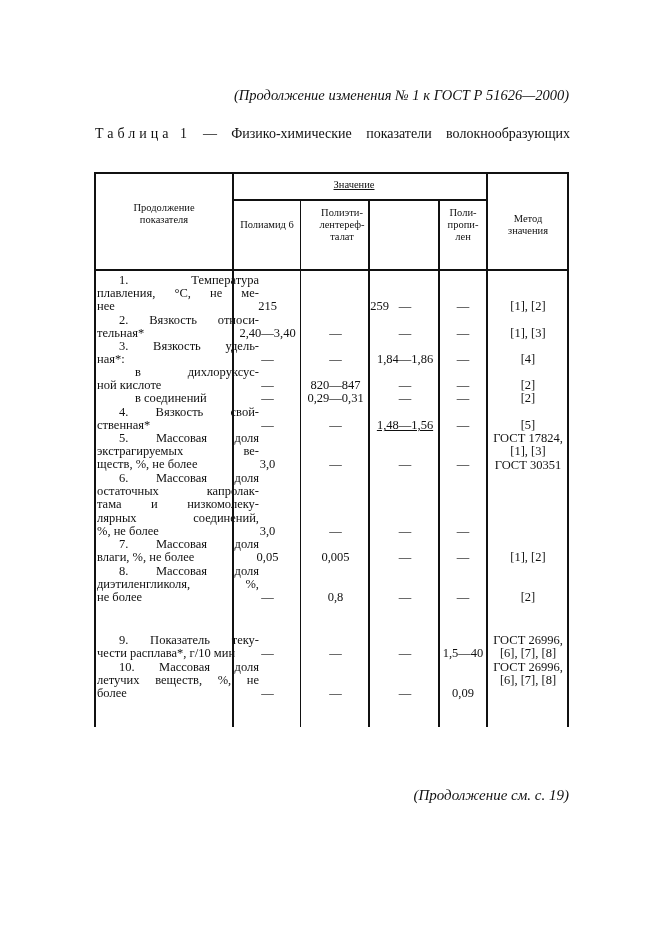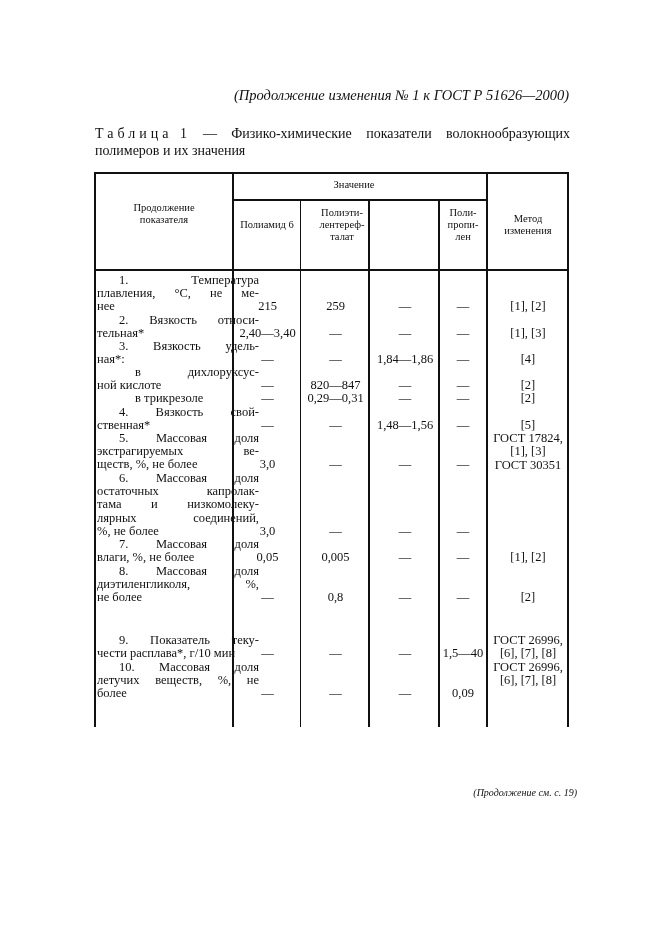--- a/index.html
+++ b/index.html
@@ -3,22 +3,22 @@
 <meta charset="utf-8">
 <style>
   html, body { margin: 0; padding: 0; background: #ffffff; }
   body { width: 661px; height: 935px; position: relative; overflow: hidden;
          font-family: "Liberation Serif", "DejaVu Serif", serif; color: #111; }
   .continuation-top { position: absolute; left: 0; top: 87px; width: 569px; text-align: right;
          font-style: italic; font-size: 14.5px; }
   .caption { position: absolute; left: 95px; top: 125px; width: 475px; font-size: 14px; line-height: 17px; }
   .caption .spaced { letter-spacing: 4px; }
   .cap-line1 { display: flex; justify-content: space-between; }
-  .continuation-bottom { position: absolute; left: 8px; top: 787px; width: 569px; text-align: right;
-         font-style: italic; font-size: 10px; }
+  .continuation-bottom { position: absolute; left: 0; top: 787px; width: 569px; text-align: right;
+         font-style: italic; font-size: 15px; }
 
   .tbl { position: absolute; left: 94px; top: 172px; width: 475px; height: 555px; }
   .vl { position: absolute; top: 0; width: 2px; background: #111; height: 555px; }
   .hl { position: absolute; height: 1.5px; background: #111; }
   .hdr { position: absolute; font-size: 10.5px; line-height: 12px; text-align: center; }
   .hdr.l { text-align: left; }
 
   .row { position: absolute; left: 0; width: 475px; }
   .name { position: absolute; left: 3px; width: 162px; font-size: 12.5px; line-height: 13.2px; text-align: justify; }
   .name .ln { display: block; }
@@ -34,61 +34,60 @@
 </head>
 <body>
 
 <div class="continuation-top">(Продолжение изменения № 1 к ГОСТ Р 51626—2000)</div>
 
 <div class="caption">
   <div class="cap-line1">
     <span class="spaced">Таблица 1</span>
     <span style="flex:1; margin-left:12px; text-align-last: justify; text-align: justify;">— Физико-химические показатели волокнообразующих</span>
   </div>
-  <div>полимеров и их значения</div>
 </div>
 
 <div class="tbl">
 
   <div class="vl" style="left:0;"></div>
   <div class="vl" style="left:138px;"></div>
   <div class="vl" style="left:206px; top:27px; height:528px; width:1px;"></div>
   <div class="vl" style="left:274px; top:27px; height:528px;"></div>
   <div class="vl" style="left:344px; top:27px; height:528px;"></div>
   <div class="vl" style="left:392px;"></div>
   <div class="vl" style="left:473px;"></div>
 
   <div class="hl" style="left:0; top:0; width:475px;"></div>
   <div class="hl" style="left:138px; top:27px; width:256px;"></div>
   <div class="hl" style="left:0; top:97px; width:475px;"></div>
 
   <div class="hdr" style="left:30px; top:30px; width:80px;">Продолжение показателя</div>
-  <div class="hdr" style="left:140px; top:7px; width:240px;">Значение</div>
-  <div class="hdr" style="left:405px; top:41px; width:58px;">Метод изменения</div>
+  <div class="hdr" style="left:140px; top:7px; width:240px;text-decoration:underline;">Значение</div>
+  <div class="hdr" style="left:405px; top:41px; width:58px;">Метод значения</div>
   <div class="hdr" style="left:140px; top:47px; width:66px;"><span>Полиамид 6</span></div>
   <div class="hdr" style="left:208px; top:35px; width:80px;">
     <div>Полиэти-</div>
     <div>лентереф-</div>
     <div>талат</div>
   </div>
   <div class="hdr" style="left:346px; top:35px; width:46px;">
     <div>Поли-</div>
     <div>пропи-</div>
     <div>лен</div>
   </div>
 
   <div id="rows">
       <div class="row" style="top: 102px;">
         <div class="name">
           <span class="ln ind just">1.  Температура</span>
           <span class="ln just">плавления, °С, не ме-</span>
           <span class="ln">нее</span>
         </div>
         <div class="cell c1" style="top: 26.4px;">215</div>
-        <div class="cell c2" style="top: 26.4px;">259</div>
+        <div class="cell c2" style="top: 26.4px; margin-left: 44px;">259</div>
         <div class="cell c3" style="top: 26.4px;">—</div>
         <div class="cell c4" style="top: 26.4px;">—</div>
         <div class="cell c5" style="top: 26.4px;">
           <div>[1], [2]</div>
         </div>
       </div>
       <div class="row" style="top: 142px;">
         <div class="name">
           <span class="ln ind just">2. Вязкость относи-</span>
           <span class="ln">тельная*</span>
@@ -122,38 +121,38 @@
         <div class="cell c1" style="top: 13.2px;">—</div>
         <div class="cell c2" style="top: 13.2px;">820—847</div>
         <div class="cell c3" style="top: 13.2px;">—</div>
         <div class="cell c4" style="top: 13.2px;">—</div>
         <div class="cell c5" style="top: 13.2px;">
           <div>[2]</div>
         </div>
       </div>
       <div class="row" style="top: 220px;">
         <div class="name">
-          <span class="ln ind" style="text-indent: 38px;">в трикрезоле</span>
+          <span class="ln ind" style="text-indent: 38px;">в соединений</span>
         </div>
         <div class="cell c1" style="top: 0px;">—</div>
         <div class="cell c2" style="top: 0px;">0,29—0,31</div>
         <div class="cell c3" style="top: 0px;">—</div>
         <div class="cell c4" style="top: 0px;">—</div>
         <div class="cell c5" style="top: 0px;">
           <div>[2]</div>
         </div>
       </div>
       <div class="row" style="top: 234px;">
         <div class="name">
           <span class="ln ind just">4. Вязкость свой-</span>
           <span class="ln">ственная*</span>
         </div>
         <div class="cell c1" style="top: 13.2px;">—</div>
         <div class="cell c2" style="top: 13.2px;">—</div>
-        <div class="cell c3" style="top: 13.2px;">1,48—1,56</div>
+        <div class="cell c3" style="top: 13.2px; text-decoration: underline;">1,48—1,56</div>
         <div class="cell c4" style="top: 13.2px;">—</div>
         <div class="cell c5" style="top: 13.2px;">
           <div>[5]</div>
         </div>
       </div>
       <div class="row" style="top: 260px;">
         <div class="name">
           <span class="ln ind just">5. Массовая доля</span>
           <span class="ln just">экстрагируемых ве-</span>
           <span class="ln">ществ, %, не более</span>

